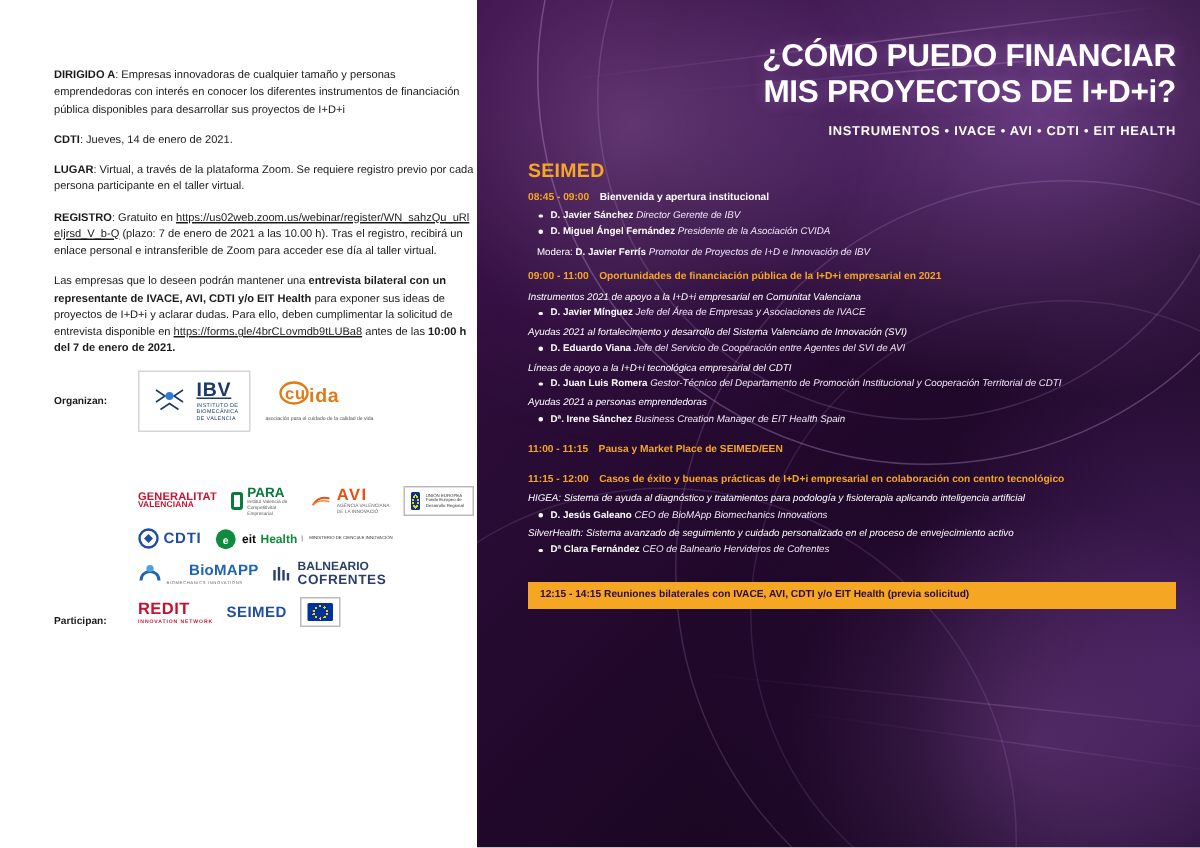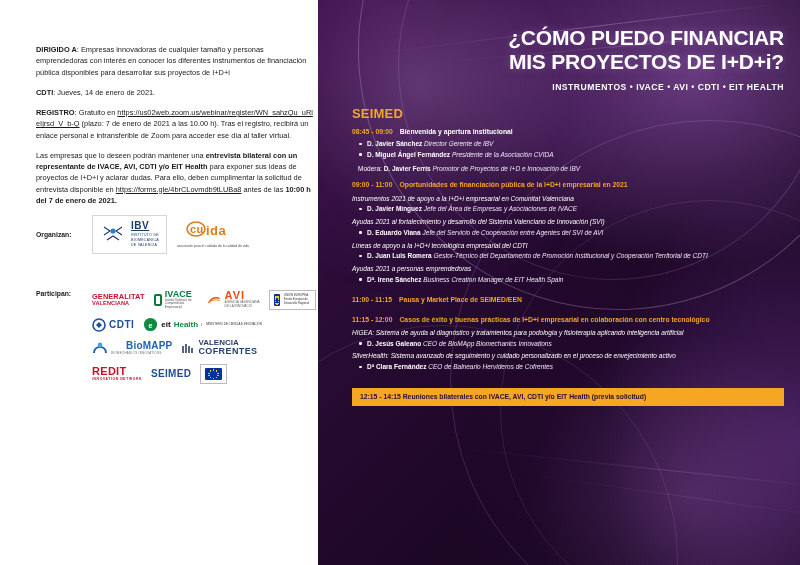--- a/index.html
+++ b/index.html
@@ -80,21 +80,21 @@
     width:52px; flex:0 0 52px;
   }
   .org-logos { display:flex; align-items:center; gap:10px; padding-left:4px; }
 
   
   .ibv {
     display:flex; align-items:center; gap:5px;
     padding:5px 7px; border:1px solid #d5d5d5;
   }
   .ibv-mark { width:26px; height:26px; position:relative; }
-  .ibv-txt { font-size:10px; font-weight:bold; color:#1b3a6b; letter-spacing:.5px; line-height:1;text-decoration:underline; }
+  .ibv-txt { font-size:13px; font-weight:bold; color:#1b3a6b; letter-spacing:.5px; line-height:1;text-decoration:underline; }
   .ibv-sub { font-size:3.6px; color:#1b3a6b; letter-spacing:.25px; line-height:1.35; margin-top:2px; }
 
   
   .cuida { text-align:center; }
   .cuida-name { font-size:13px; font-weight:bold; color:#e07b18; letter-spacing:.5px; line-height:1; }
   .cuida-sub { font-size:3.4px; color:#4a4a4a; line-height:1.3; margin-top:2px; max-width:78px; }
 
   .participants { margin-top:12px; }
   .part-grid { display:flex; flex-direction:column; gap:7px; padding-left:4px; }
   .prow { display:flex; align-items:center; gap:9px; }
@@ -210,20 +210,23 @@
     <div class="intro">
 
       <p>
         <b>DIRIGIDO A</b><span>: Empresas innovadoras de cualquier tamaño y personas emprendedoras con interés en conocer los diferentes instrumentos de financiación pública disponibles para desarrollar sus proyectos de I+D+i</span>
       </p>
 
       <p>
         <b>CDTI</b><span>: Jueves, 14 de enero de 2021.</span>
       </p>
 
+      <p>
+        <b>LUGAR</b><span>: Virtual, a través de la plataforma Zoom. Se requiere registro previo por cada persona participante en el taller virtual.</span>
+      </p>
 
       <p>
         <b>REGISTRO</b><span>: Gratuito en </span><a class="lnk" href="#">https://us02web.zoom.us/webinar/register/WN_sahzQu_uRleIjrsd_V_b-Q</a><span> (plazo: 7 de enero de 2021 a las 10.00 h). Tras el registro, recibirá un enlace personal e intransferible de Zoom para acceder ese día al taller virtual.</span>
       </p>
 
       <p>
         <span>Las empresas que lo deseen podrán mantener una </span><span class="hl">entrevista bilateral con un representante de IVACE, AVI, CDTI y/o EIT Health</span><span> para exponer sus ideas de proyectos de I+D+i y aclarar dudas. Para ello, deben cumplimentar la solicitud de entrevista disponible en </span><a class="lnk" href="#">https://forms.gle/4brCLovmdb9tLUBa8</a><span> antes de las </span><b>10:00 h del 7 de enero de 2021.</b>
       </p>
     </div>
 
@@ -258,33 +261,33 @@
                 <text x="6" y="13" font-family="Liberation Sans, sans-serif" font-size="11" font-weight="bold" fill="#e07b18">cu</text>
               </svg>
             </div>
             <div class="cuida-sub">asociación para el cuidado de la calidad de vida</div>
           </div>
         </div>
       </div>
     </div>
 
     <div class="participants">
-      <div class="logo-row" style="align-items:flex-start;margin-top:36px;">
+      <div class="logo-row" style="align-items:flex-end;margin-top:36px;">
         <div class="part-label">Participan:</div>
         <div class="part-grid">
 
           <div class="prow">
             <div class="gva">
               <span>GENERALITAT</span>
               <small>VALENCIANA</small>
             </div>
             <div class="ivace-box">
               <div style="width:12px;height:12px;border:2px solid #0a7a3c;border-radius:2px;"></div>
               <div>
-                <div class="ivace-t">IVACE</div>
+                <div class="ivace-t">PARA</div>
                 <div class="ivace-s">Institut Valencià de Competitivitat Empresarial</div>
               </div>
             </div>
             <div class="avi-box">
               <svg width="22" height="14" viewBox="0 0 22 14">
                 <path d="M1 12 Q8 0 21 4" stroke="#e8500f" stroke-width="2.4" fill="none"></path>
                 <path d="M1 12 Q9 4 21 8" stroke="#f28b3c" stroke-width="2" fill="none"></path>
               </svg>
               <div>
                 <div class="avi-t">AVI</div>
@@ -327,21 +330,21 @@
               <div>
                 <div class="biomapp-t">BioMAPP</div>
                 <div class="biomapp-s">BIOMECHANICS INNOVATIONS</div>
               </div>
             </div>
             <div style="display:flex;align-items:center;gap:3px;">
               <svg width="14" height="14" viewBox="0 0 14 14">
                 <path d="M2 12 V5 M5 12 V3 M8 12 V5 M11 12 V7" stroke="#2b3f6b" stroke-width="1.6" fill="none"></path>
               </svg>
               <div>
-                <div class="balneario-t">VALENCIA</div>
+                <div class="balneario-t">BALNEARIO</div>
                 <div class="balneario-s">COFRENTES</div>
               </div>
             </div>
           </div>
 
           <div class="prow">
             <div>
               <div class="redit-t">REDIT</div>
               <div class="redit-s">INNOVATION NETWORK</div>
             </div>

